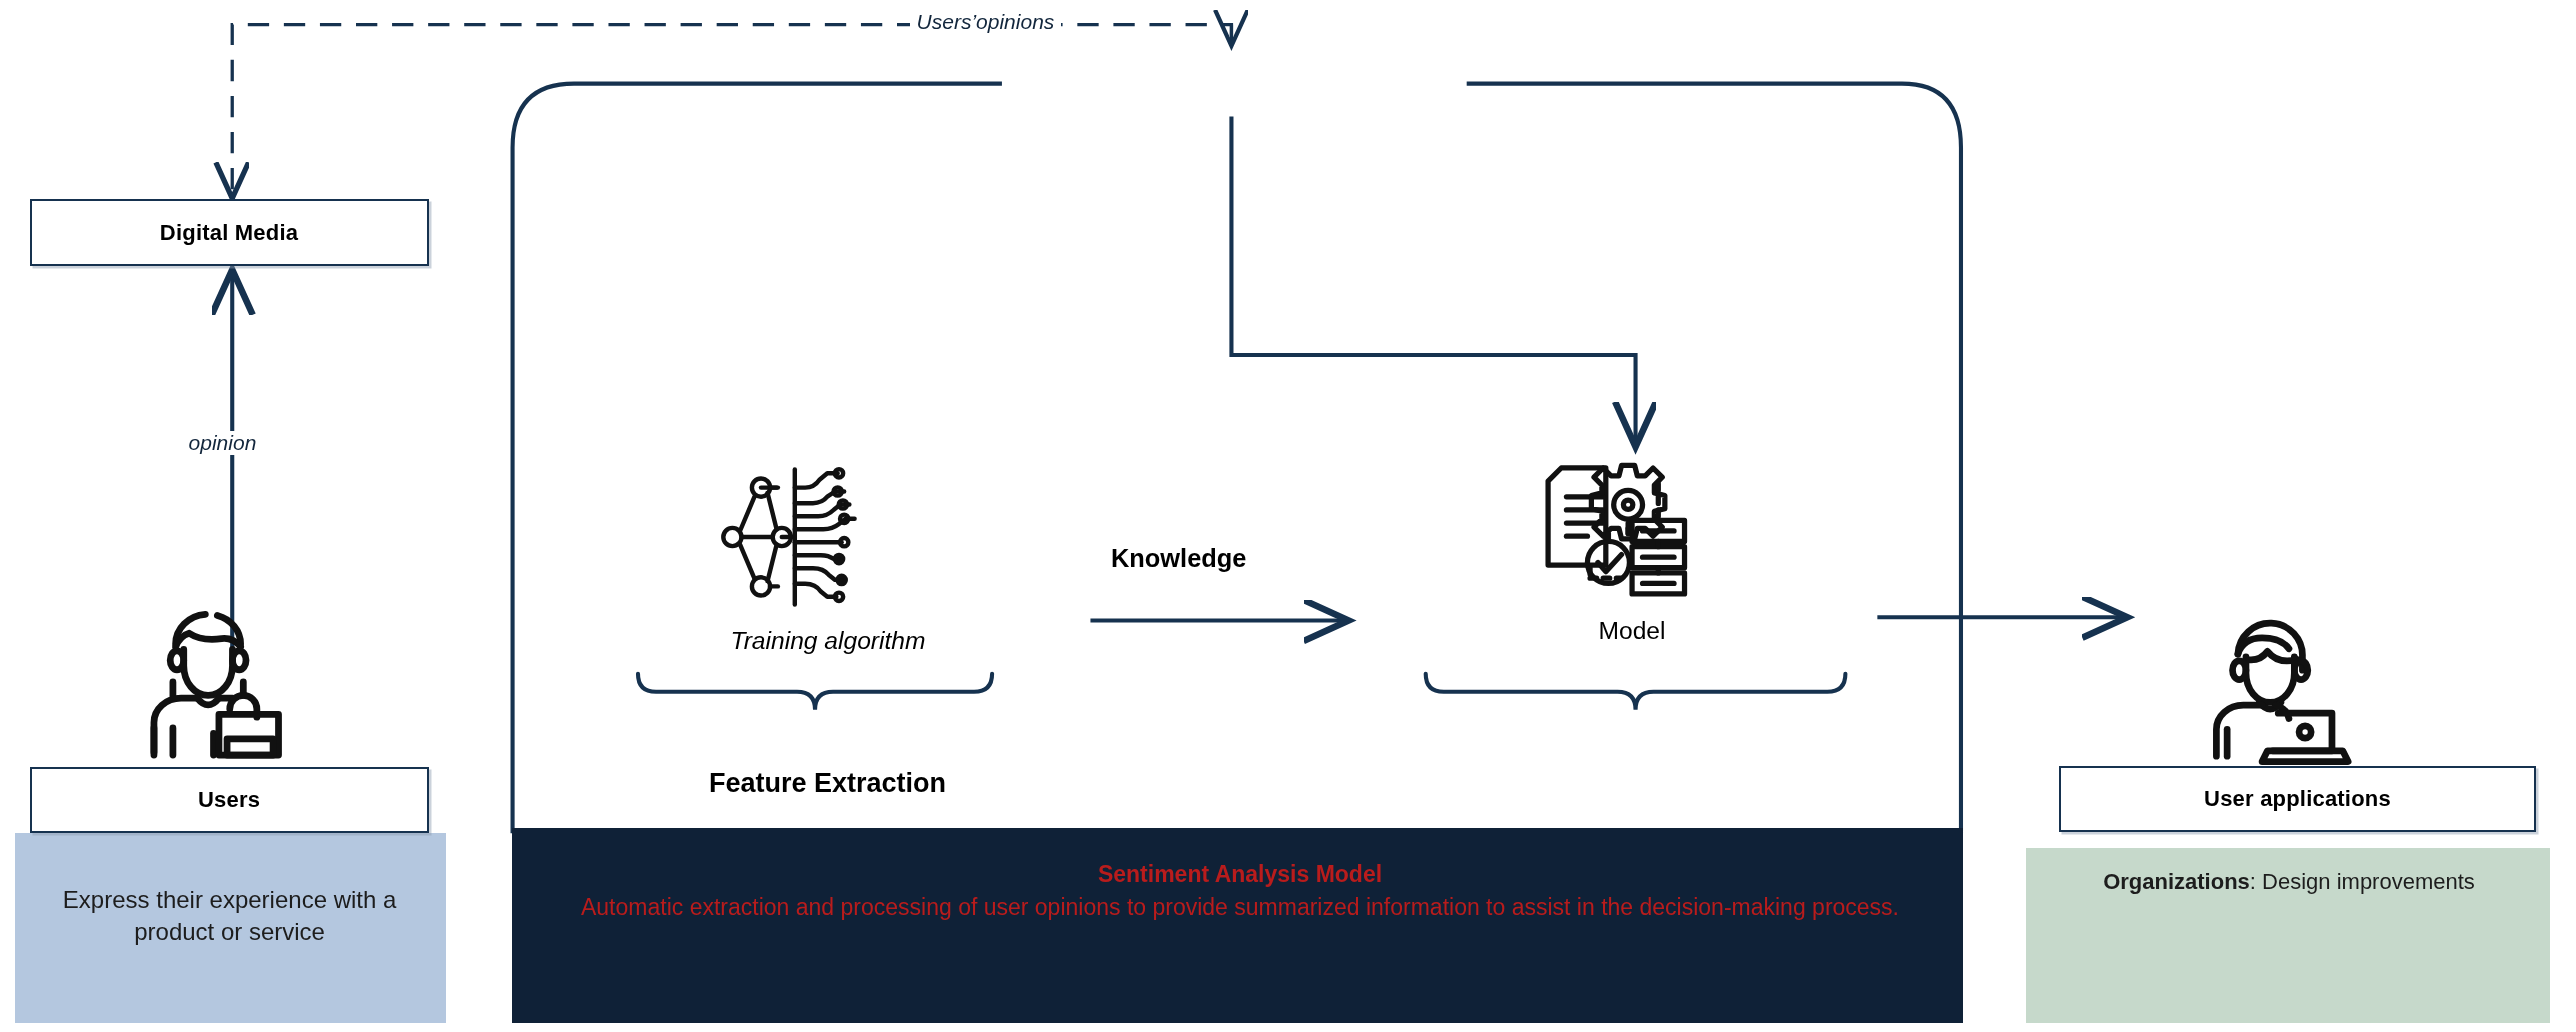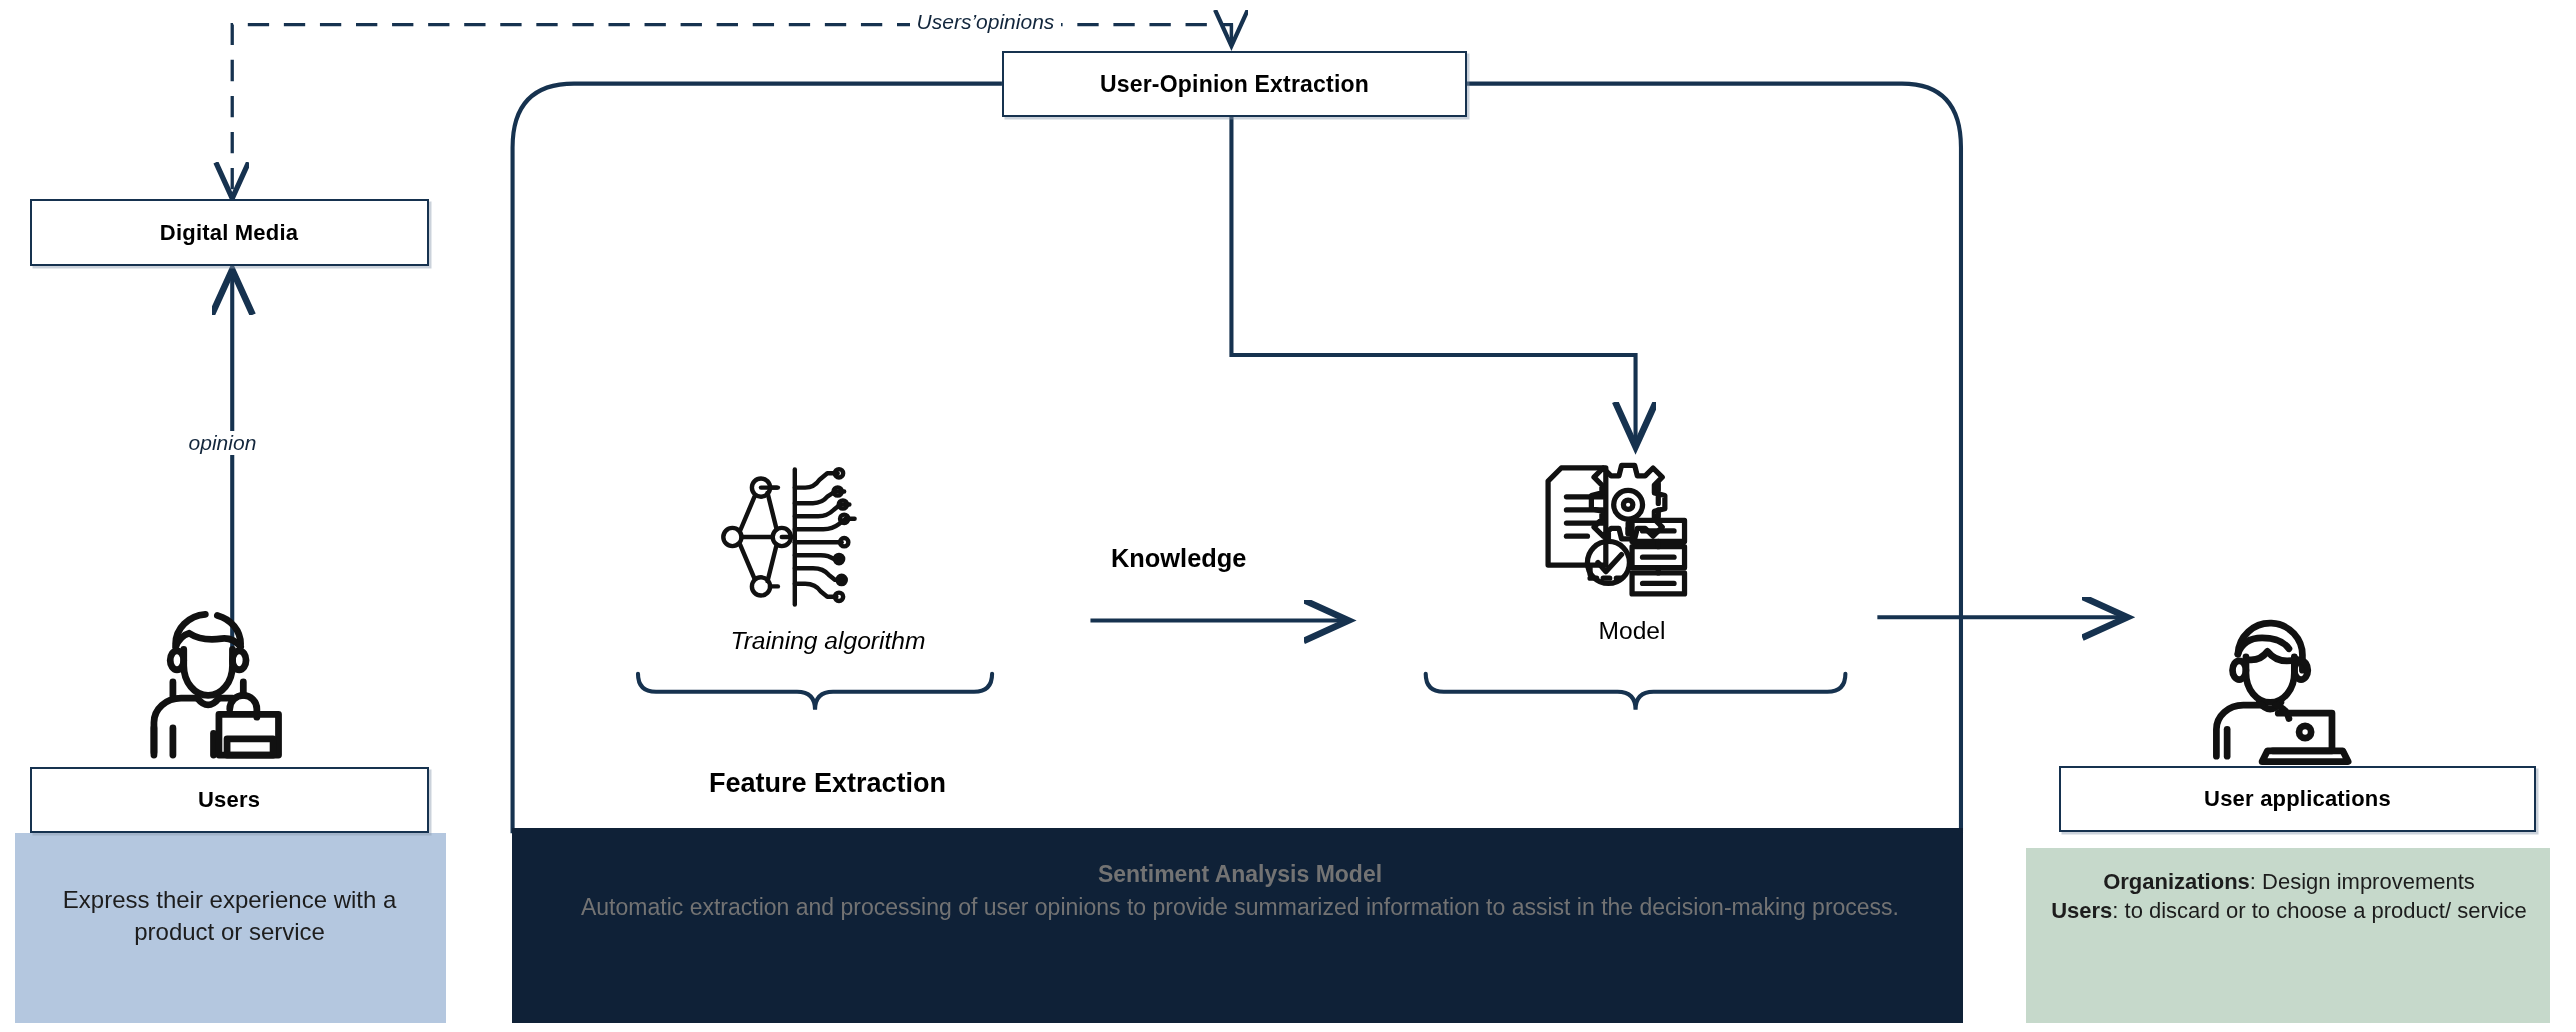--- a/index.html
+++ b/index.html
@@ -36,21 +36,21 @@
     position:absolute;text-align:center;color:#1d1d1d;
     font-size:24px;line-height:1.33;
   }
   #cap-users{left:24.6px;top:884px;width:410px;}
   #cap-apps{left:2043px;top:867px;width:492px;font-size:22px;line-height:1.32;text-align:center;}
   #cap-apps b{font-weight:bold;}
 
   
   #band-text{
     position:absolute;left:533px;top:858px;width:1414px;
-    text-align:center;color:#737373;font-size:23px;line-height:1.42;
+    text-align:center;color:#b91c1c;font-size:23px;line-height:1.42;
   }
   #band-text .band-title{font-weight:bold;display:block;}
 
   
   .flabel{position:absolute;color:#12263C;}
   #lbl-usersopinions{left:910px;top:9.8px;font-size:21px;font-style:italic;background:#fff;padding:0 6.6px;}
   #lbl-opinion{left:182px;top:431px;font-size:21px;font-style:italic;background:#fff;padding:0 6.6px;}
   #lbl-knowledge{left:1111px;top:544px;font-size:25.4px;font-weight:bold;color:#000;}
   #lbl-summarized{left:1886px;top:523px;width:220px;font-size:25.4px;font-weight:bold;color:#000;text-align:center;line-height:1.16;}
   #lbl-training{left:656px;top:627px;width:344px;text-align:center;font-size:24.6px;color:#000;font-style:italic;}
@@ -222,37 +222,31 @@
   </div>
 
   <div class="nbox" id="box-digital-media">
     <span>Digital Media</span>
   </div>
 
   <div class="nbox" id="box-users">
     <span>Users</span>
   </div>
 
-  <div class="nbox" id="box-extraction">
-    <span>User-Opinion Extraction</span>
-  </div>
 
   <div class="nbox" id="box-apps">
     <span>User applications</span>
   </div>
 
   <div class="caption" id="cap-users">Express their experience with a product or service</div>
 
   <div class="caption" id="cap-apps">
     <div>
       <b>Organizations</b><span>: Design improvements</span>
     </div>
-    <div>
-      <b>Users</b><span>: to discard or to choose a product/ service</span>
-    </div>
   </div>
 
   <div id="band-text">
     <span class="band-title">Sentiment Analysis Model</span>
     <span>Automatic extraction and processing of user opinions to provide summarized information to assist in the decision-making process.</span>
   </div>
 
   <div class="flabel" id="lbl-usersopinions">Users’opinions</div>
   <div class="flabel" id="lbl-opinion">opinion</div>
   <div class="flabel" id="lbl-knowledge">Knowledge</div>

